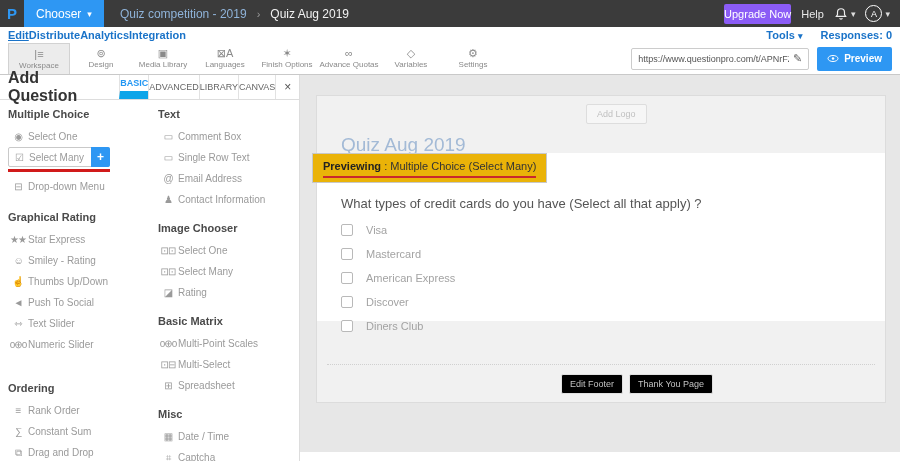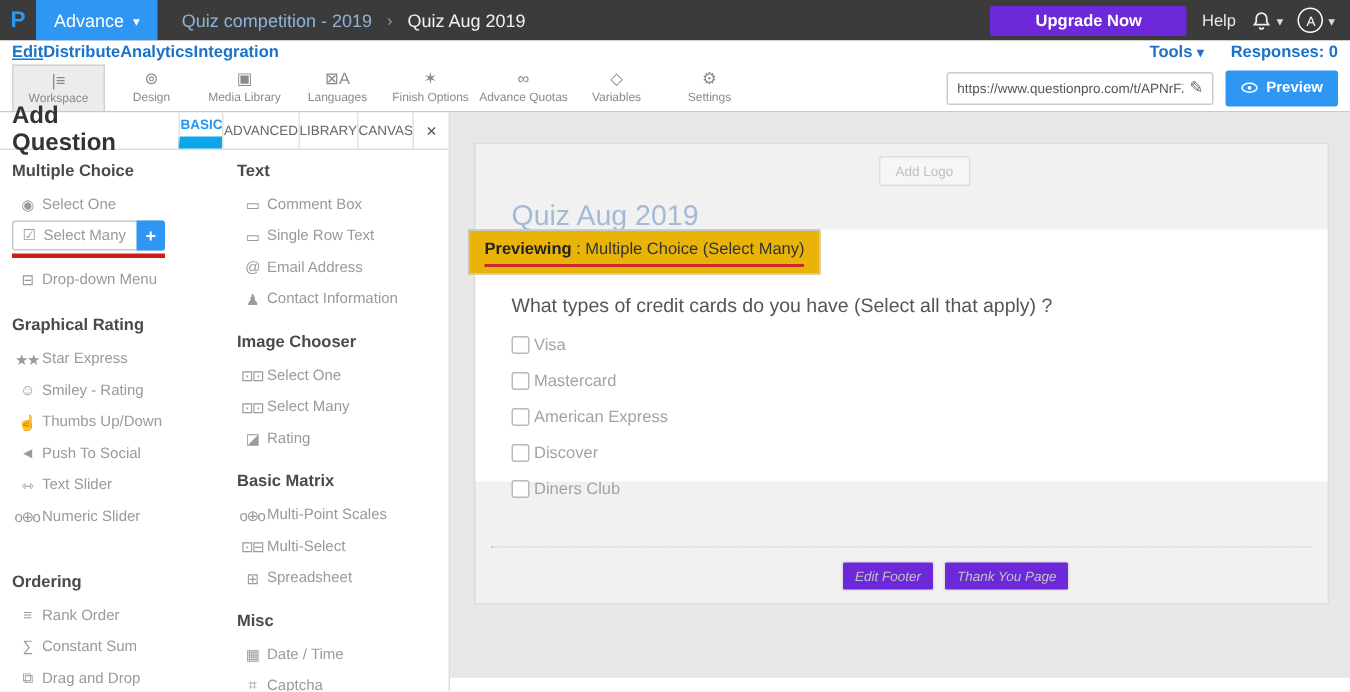--- a/index.html
+++ b/index.html
@@ -9,21 +9,21 @@
   
   .topbar { position:absolute; left:0; top:0; width:900px; height:27px; background:#3b3b3b; display:flex; align-items:center; }
   .logo-block { width:24px; height:27px; display:flex; align-items:center; justify-content:center; color:#2e97f3; font-weight:bold; font-size:15px; }
   .surveys-btn { height:27px; background:#2e97f3; color:#fff; font-size:12px; display:flex; align-items:center; gap:6px; padding:0 12px; cursor:pointer; }
   .caret { font-size:9px; }
   .breadcrumb { display:flex; align-items:center; gap:10px; margin-left:16px; font-size:12px; }
   .crumb-parent { color:#8fb3d9; cursor:pointer; }
   .crumb-sep { color:#9a9a9a; font-size:11px; }
   .crumb-current { color:#f2f2f2; }
   .topbar-right { margin-left:auto; display:flex; align-items:center; gap:10px; padding-right:10px; }
-  .upgrade-btn { background:#6d28d9; color:#fff; font-size:11px; font-weight:bold; border:none; border-radius:2px; padding:4px 30px; cursor:pointer; }
+  .upgrade-btn { background:#8b5cf6; color:#fff; font-size:11px; font-weight:normal; border:none; border-radius:2px; padding:4px 0; cursor:pointer; }
   .searchbox { background:#fff; border-radius:2px; width:106px; height:18px; display:flex; align-items:center; padding:0 5px; gap:4px; }
   .searchbox input { border:none; outline:none; width:80px; font-size:11px; color:#555; font-family:"Liberation Sans", sans-serif; }
   .help-link { color:#e8e8e8; font-size:11px; cursor:pointer; }
   .bell-wrap, .avatar-wrap { display:flex; align-items:center; gap:3px; color:#ddd; cursor:pointer; }
   .avatar-circle { width:17px; height:17px; border:1px solid #fff; border-radius:50%; color:#fff; font-size:9px; display:flex; align-items:center; justify-content:center; }
 
   
   .navrow { position:absolute; left:0; top:27px; width:900px; height:16px; background:#fff; display:flex; align-items:center; font-size:11px; }
   .nav-left { display:flex; padding-left:8px; }
   .nav-left a { color:#1a73c8; text-decoration:none; font-weight:bold; cursor:pointer; }
@@ -68,36 +68,36 @@
   .preview-card { position:absolute; left:16px; top:20px; width:570px; height:308px; background:#f1f1f1; border:1px solid #dcdcdc; }
   .add-logo { position:absolute; left:269px; top:8px; background:#f6f6f6; border:1px solid #ddd; border-radius:2px; color:#c0c0c0; font-size:9px; padding:4px 10px; cursor:pointer; }
   .survey-title { position:absolute; left:24px; top:38px; font-size:19px; color:#a3bad6; }
   .white-area { position:absolute; left:0; top:57px; width:100%; height:168px; background:#fff; }
   .previewing-box { position:absolute; left:-5px; top:57px; background:#eab308; border:1px solid #c8c8c8; padding:6px 10px 4px 10px; }
   .previewing-line { font-size:11px; color:#333; white-space:nowrap; }
   .previewing-line b { color:#222; }
   .prev-underline { height:2px; background:#c9282d; margin-top:4px; }
   .question-text { position:absolute; left:24px; top:100px; font-size:13px; color:#555; }
   .options { position:absolute; left:24px; top:122px; }
-  .opt-row { display:flex; align-items:center; height:24px; gap:3px; }
+  .opt-row { display:flex; align-items:center; height:24px; gap:13px; }
   .cb { width:12px; height:12px; border:1px solid #b9b9b9; border-radius:2px; background:#fff; cursor:pointer; flex-shrink:0; }
   .opt-label { font-size:11px; color:#a3a3a3; }
   .dotted-divider { position:absolute; left:10px; right:10px; top:268px; border-top:1px dotted #d0d0d0; }
   .footer-btns { position:absolute; left:244px; top:278px; display:flex; gap:6px; }
-  .footer-btn { background:#6d28d9; border:1px solid #e0e0e0; border-radius:2px; color:#c2c2c2; font-size:9px; padding:4px 8px; cursor:pointer; white-space:nowrap;font-style:italic; }
+  .footer-btn { background:#000000; border:1px solid #e0e0e0; border-radius:2px; color:#c2c2c2; font-size:9px; padding:4px 8px; cursor:pointer; white-space:nowrap; }
 </style>
 </head>
 <body>
 
 <div id="app">
 
   <div class="topbar">
     <div class="logo-block">P</div>
     <div class="surveys-btn">
-      <span>Advance</span>
+      <span>Chooser</span>
       <span class="caret">▾</span>
     </div>
     <div class="breadcrumb">
       <span class="crumb-parent">Quiz competition - 2019</span>
       <span class="crumb-sep">›</span>
       <span class="crumb-current">Quiz Aug 2019</span>
     </div>
     <div class="topbar-right">
       <button class="upgrade-btn">Upgrade Now</button>
       <span class="help-link">Help</span>

